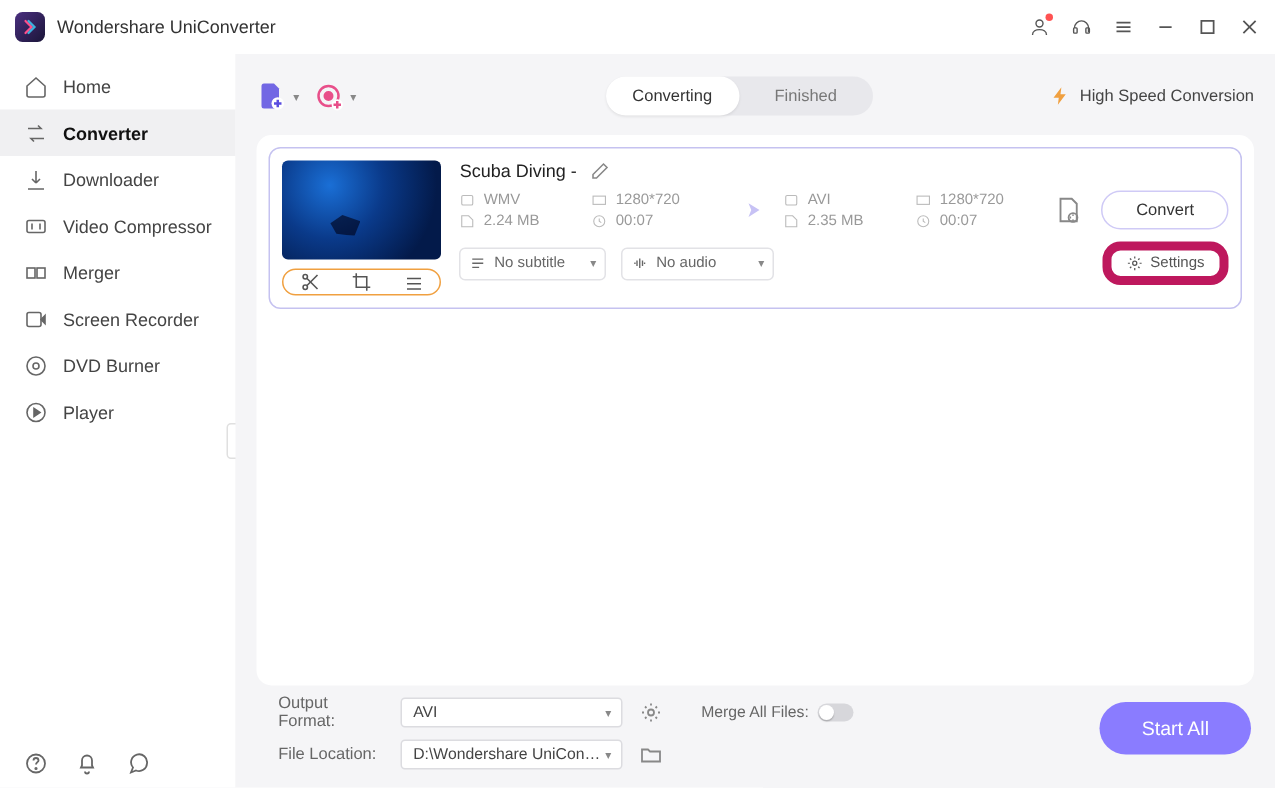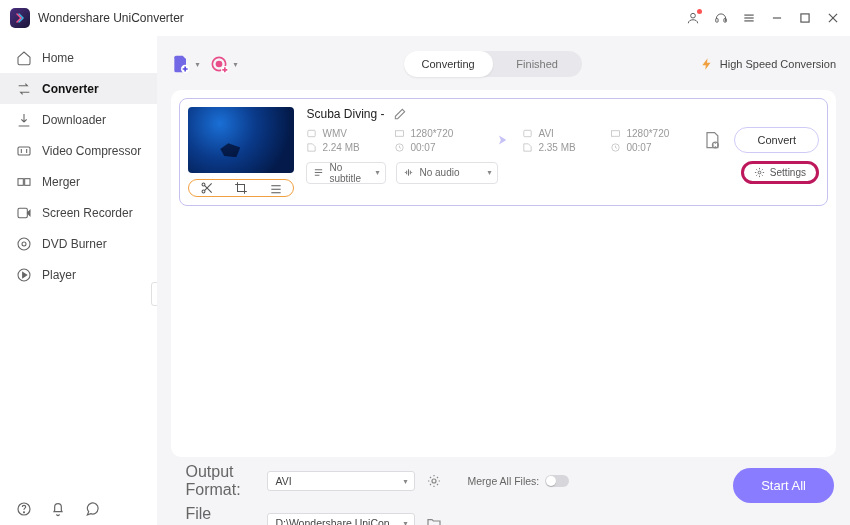--- a/index.html
+++ b/index.html
@@ -47,26 +47,26 @@
 .metaline { display: flex; gap: 28px; }
 .meta { display: flex; align-items: center; gap: 5px; font-size: 10px; color: #999; min-width: 60px; }
 .meta svg { width: 11px; height: 11px; color: #bbb; }
 .arrow { width: 26px; color: #c7c2f5; display: flex; justify-content: center; }
 .right-actions { margin-left: auto; display: flex; align-items: center; gap: 12px; }
 .gearpage { width: 20px; height: 20px; color: #888; cursor: pointer; }
 .convert-btn { border: 1px solid #cfcaf6; background: #fff; color: #333; font-size: 11px; padding: 6px 22px; border-radius: 16px; cursor: pointer; }
 .selrow { display: flex; align-items: center; gap: 10px; margin-top: 2px; }
 .sel { display: flex; align-items: center; height: 22px; border: 1px solid #e2e2e6; border-radius: 4px; padding: 0 6px; font-size: 10px; color: #666; gap: 5px; cursor: pointer; background: #fff; }
 .sel .lbl { flex: 1; }
-.sel.sub { width: 80px; }
+.sel.sub { width: 98px; }
 .sel.aud { width: 102px; }
-.settings-pill { margin-left: auto; display: flex; align-items: center; gap: 5px; border: 3px solid #be185d; border-radius: 12px; padding: 3px 10px; font-size: 10px; color: #555; cursor: pointer; text-align: center; }
+.settings-pill { margin-left: auto; display: flex; align-items: center; gap: 5px; border: 6px solid #be185d; border-radius: 12px; padding: 3px 10px; font-size: 10px; color: #555; cursor: pointer; text-align: center; }
 .bottombar { height: 58px; padding: 6px 14px 0 14px; display: flex; flex-direction: column; gap: 6px; font-size: 11px; color: #555; }
 .brow { display: flex; align-items: center; gap: 10px; }
-.blabel { width: 72px; color: #666; font-size: 16px; }
+.blabel { width: 72px; color: #666; font-size: 11px; }
 .selector { display: flex; align-items: center; justify-content: space-between; height: 20px; border: 1px solid #dcdce0; border-radius: 3px; padding: 0 7px; font-size: 10.5px; color: #444; width: 148px; cursor: pointer; background: #fff; }
 .sqbtn { width: 18px; height: 18px; color: #888; cursor: pointer; display: flex; align-items: center; justify-content: center; }
 .mergewrap { display: flex; align-items: center; gap: 6px; margin-left: 14px; }
 .toggle { width: 24px; height: 12px; background: #d7d7db; border-radius: 7px; position: relative; cursor: pointer; }
 .toggle::after { content: ""; position: absolute; left: 1px; top: 1px; width: 10px; height: 10px; background: #fff; border-radius: 50%; box-shadow: 0 1px 1px rgba(0,0,0,.2); }
 .startall { position: absolute; right: 16px; bottom: 22px; background: #8a7cff; color: #fff; border: none; border-radius: 20px; padding: 10px 28px; font-size: 13px; cursor: pointer; }
 </style>
 </head>
 <body>
 

